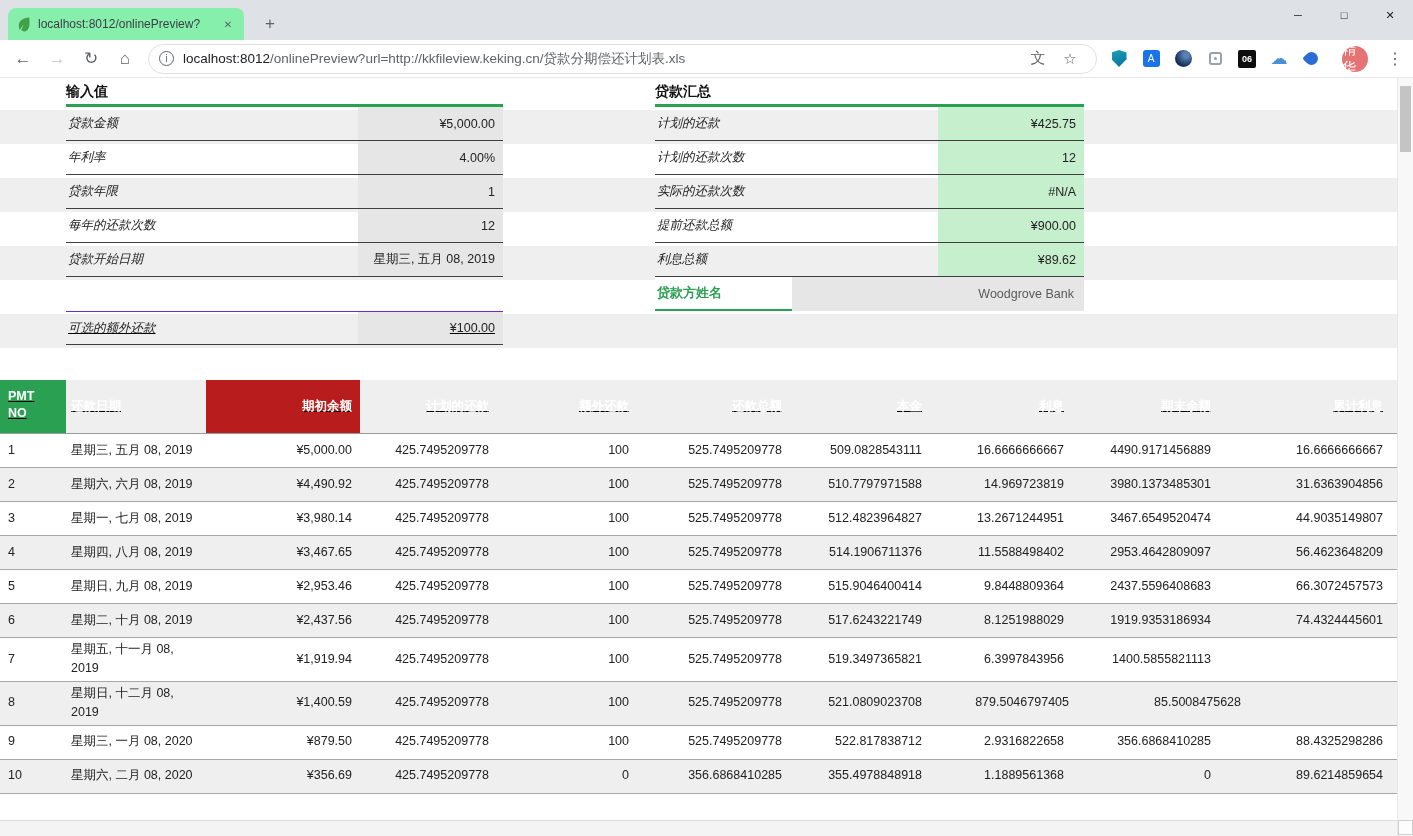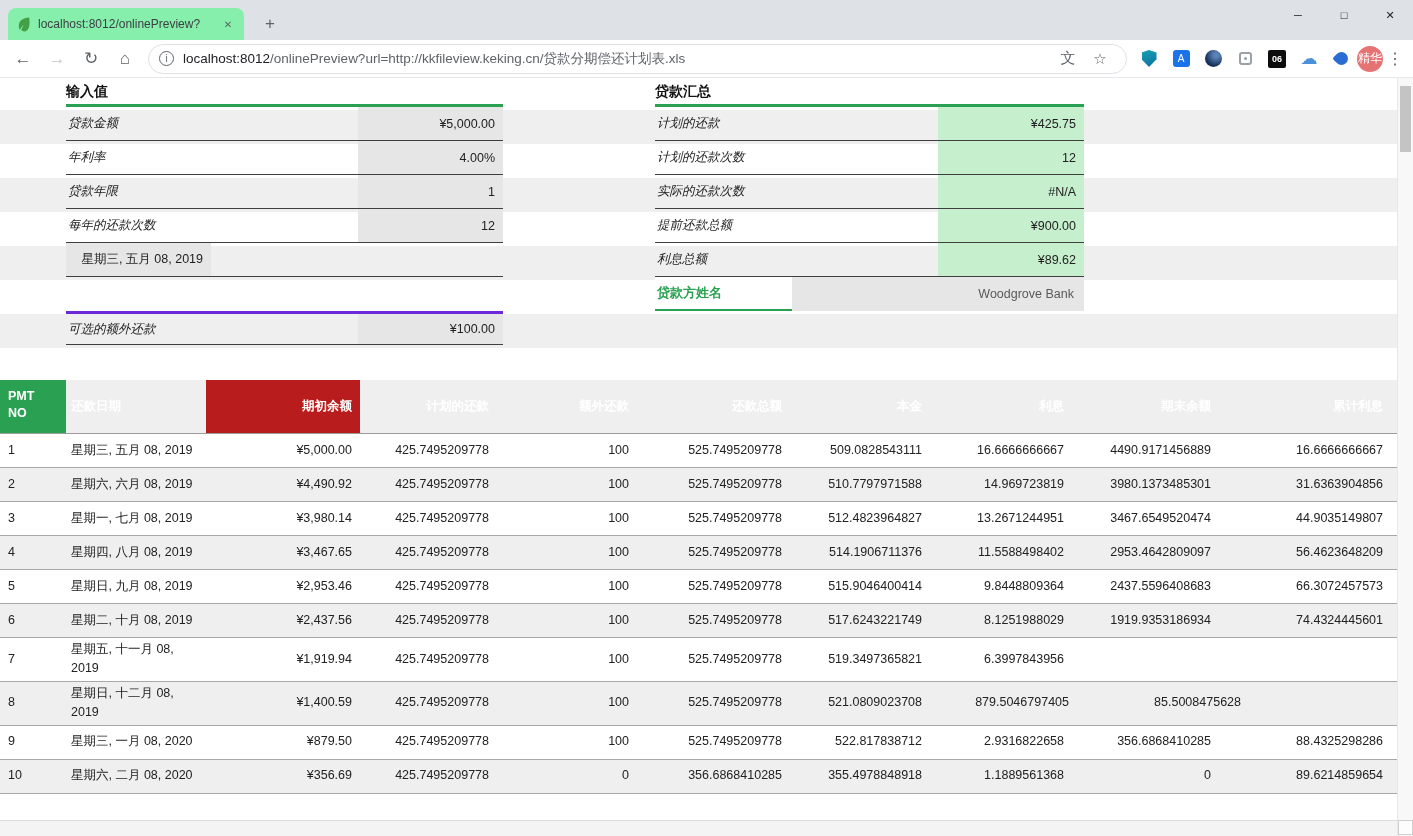--- a/index.html
+++ b/index.html
@@ -38,47 +38,47 @@
   .blue-sq { width:17px; height:17px; border-radius:3px; background:#1a73e8; color:#fff; font-size:10px;
              display:flex; align-items:center; justify-content:center; }
   .dark-circle { width:17px; height:17px; border-radius:50%;
                  background:radial-gradient(circle at 65% 30%, #5b82b5 15%, #16325c 65%); }
   .gray-shape { width:13px; height:13px; border:2px solid #9aa0a6; border-radius:3px; position:relative; }
   .gray-shape::after { content:""; position:absolute; left:3px; top:3px; width:3px; height:3px; background:#9aa0a6; border-radius:50%; }
   .badge01 { width:18px; height:18px; background:#0d0d0d; color:#fff; font-size:9px; font-weight:bold;
              border-radius:2px; display:flex; align-items:center; justify-content:center; }
   .cloud-glyph { font-size:17px; color:#4a90d9; }
   .kite { width:13px; height:13px; background:#2b6cd4; border-radius:2px 50% 50% 50%; transform:rotate(-45deg); }
-  .avatar { width:26px; height:26px; border-radius:50%; background:#e57373; color:#fff; font-size:12px;
-            display:flex; align-items:center; justify-content:center; margin:0 0; cursor:pointer; }
+  .avatar { width:26px; height:26px; border-radius:50%; background:#e57373; color:#fff; font-size:14px;
+            display:flex; align-items:center; justify-content:center; margin:0 15px; cursor:pointer; }
   .menu-dots { font-size:16px; color:#5f6368; width:24px; text-align:center; cursor:pointer; }
 
   
   .content { position:absolute; top:78px; left:0; width:1397px; height:758px; background:#fff; overflow:hidden; }
   .stripe { position:absolute; left:0; width:1397px; height:34px; background:#efefef; }
 
   .panel { position:absolute; top:2px; }
   .panel-title { height:27px; display:flex; align-items:center; font-size:14px; font-weight:bold; color:#111;
                  border-bottom:3px solid #2aa052; }
   .kv-row { height:34px; display:flex; align-items:center; border-bottom:1px solid #3f3f3f; }
   .kv-label { flex:1; font-style:italic; font-size:12.5px; color:#222; padding-left:2px; }
   .kv-value { height:100%; display:flex; align-items:center; justify-content:flex-end; padding-right:8px;
               font-size:12.5px; color:#222; white-space:nowrap; }
   .kv-value.gray { width:145px; background:#e7e6e6; }
   .kv-value.green { width:146px; background:#c6efce;padding-left:32px; }
   .gap34 { height:34px; }
-  .extra-row { border-top:3px solid #6d28d9; }
+  .extra-row { border-top:1px solid #6d28d9;text-decoration:underline; }
   .lender-row { height:34px; display:flex; }
   .lender-label { width:137px; background:#fff; border-bottom:2px solid #2aa052; color:#2aa052;
                   font-weight:bold; font-size:13px; display:flex; align-items:center; padding-left:2px; }
   .lender-value { flex:1; background:#e7e6e6; color:#595959; font-size:12.5px;
                   display:flex; align-items:center; justify-content:flex-end; padding-right:10px; }
 
   .schedule { position:absolute; left:0; top:302px; width:1397px; }
-  .sched-header { height:54px; background:#efefef; display:flex; border-bottom:1px solid #9b9b9b; }
+  .sched-header { height:54px; background:#efefef; display:flex; border-bottom:1px solid #9b9b9b;text-decoration:underline; }
   .th { color:#fff; font-weight:bold; font-size:12.5px; display:flex; align-items:center;
         justify-content:flex-end; padding-right:8px; }
   .th.c0 { background:#2aa052; align-items:flex-start; justify-content:flex-start;
            padding:8px 16px 0 8px; line-height:1.35; }
   .th.c1 { justify-content:flex-start; padding-left:5px; }
   .th.c2 { background:#b91c1c; }
   .sched-row { display:flex; min-height:34px; border-bottom:1px solid #a8a8a8; background:#fff; padding:2px 0; }
   .sched-row:nth-child(even) { background:#efefef; }
   .td { font-size:12.5px; color:#222; display:flex; align-items:center; justify-content:flex-end;
         padding-right:8px; line-height:1.55; }
@@ -175,20 +175,21 @@
           </div>
           <div class="kv-row">
             <div class="kv-label">贷款年限</div>
             <div class="kv-value gray">1</div>
           </div>
           <div class="kv-row">
             <div class="kv-label">每年的还款次数</div>
             <div class="kv-value gray">12</div>
           </div>
           <div class="kv-row">
+            <div class="kv-label">贷款开始日期</div>
             <div class="kv-value gray">星期三, 五月 08, 2019</div>
           </div>
         </div>
       <div class="gap34"></div>
       <div class="kv-row extra-row">
         <div class="kv-label">可选的额外还款</div>
         <div class="kv-value gray">¥100.00</div>
       </div>
     </div>
 
@@ -310,20 +311,21 @@
           </div>
           <div class="sched-row">
             <div class="td c0">7</div>
             <div class="td c1">星期五, 十一月 08, 2019</div>
             <div class="td c2">¥1,919.94</div>
             <div class="td c3">425.7495209778</div>
             <div class="td c4">100</div>
             <div class="td c5">525.7495209778</div>
             <div class="td c6">519.3497365821</div>
             <div class="td c7">6.3997843956</div>
+            <div class="td c8">1400.5855821113</div>
           </div>
           <div class="sched-row">
             <div class="td c0">8</div>
             <div class="td c1">星期日, 十二月 08, 2019</div>
             <div class="td c2">¥1,400.59</div>
             <div class="td c3">425.7495209778</div>
             <div class="td c4">100</div>
             <div class="td c5">525.7495209778</div>
             <div class="td c6">521.0809023708</div>
             <div class="td c8">879.5046797405</div>

